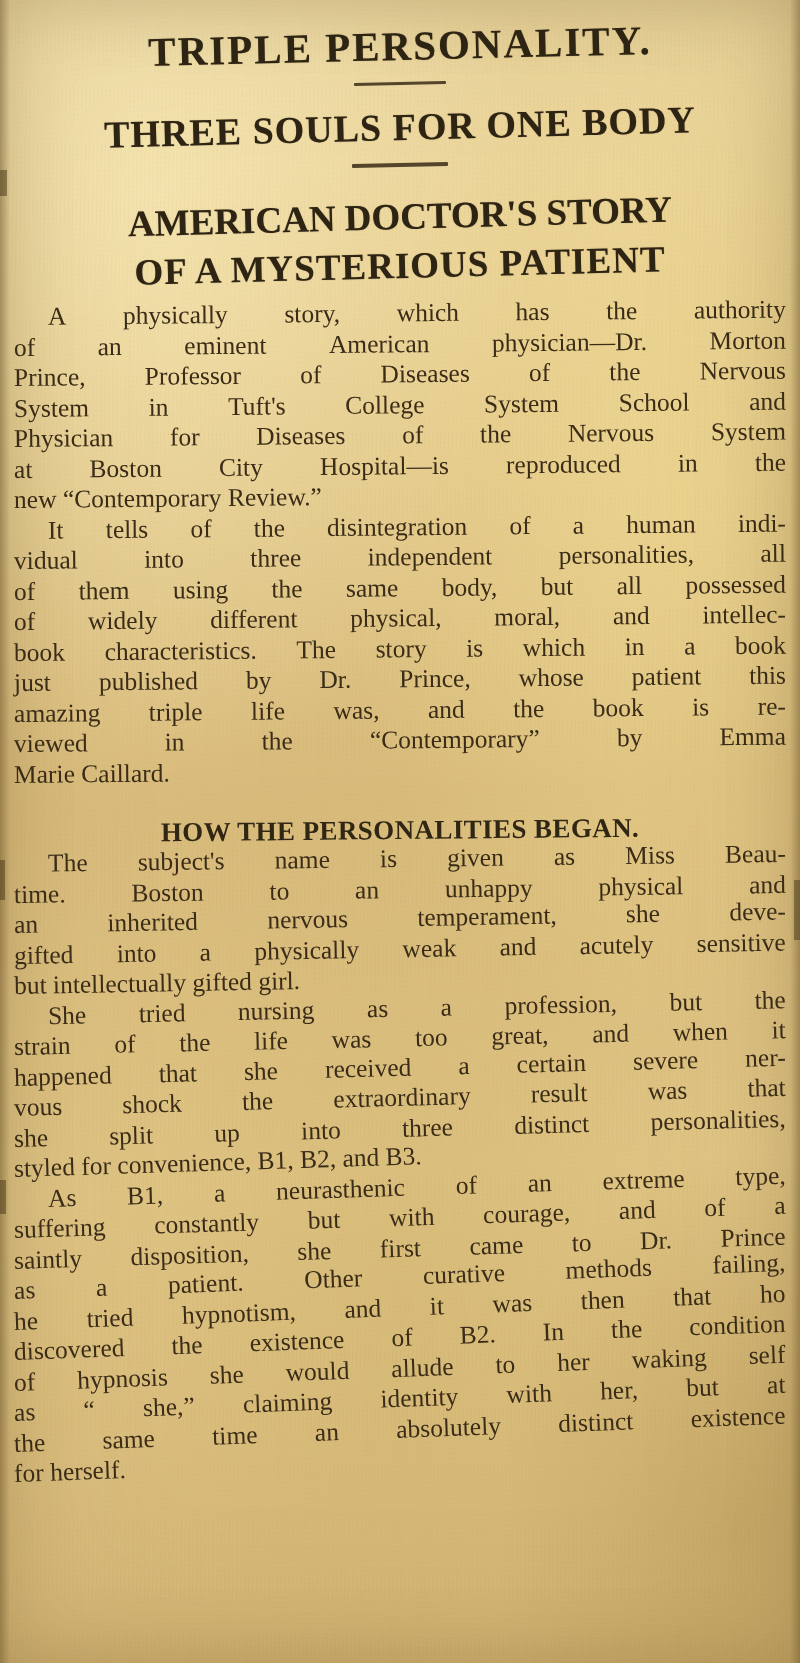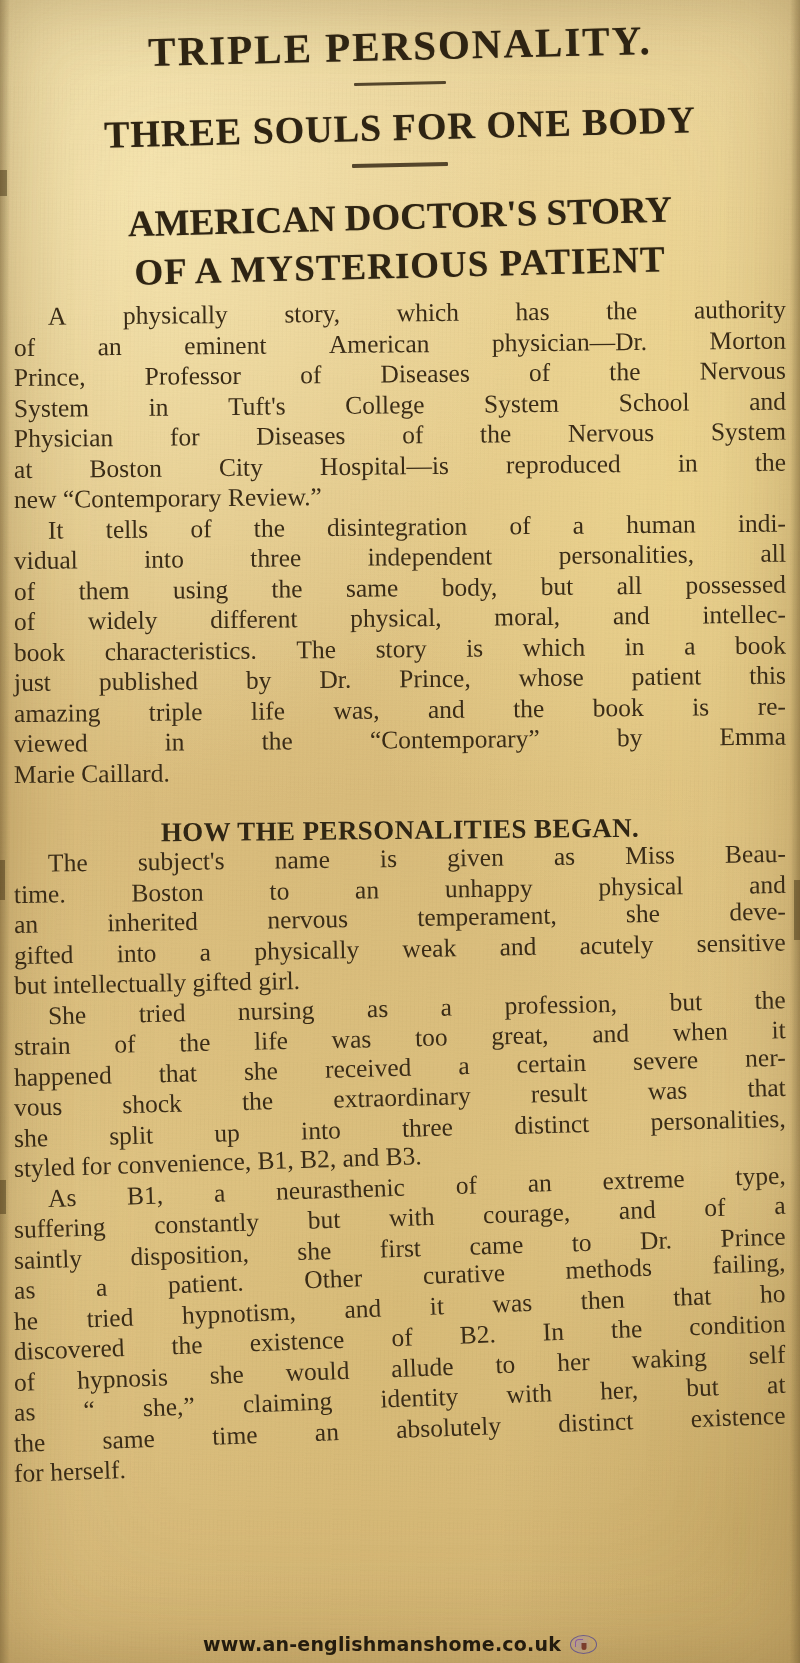--- a/index.html
+++ b/index.html
@@ -470,18 +470,14 @@
           </span>
         <span class="line s6 nofill">for herself.</span>
       </p>
 
     </div>
   </div>
 
   <div class="grain"></div>
   <div class="vignette"></div>
 
-  <div class="watermark">
-    <span class="wm-text">www.an-englishmanshome.co.uk</span>
-    <span class="wm-logo"></span>
-  </div>
 
 </div>
 
 </body></html>

